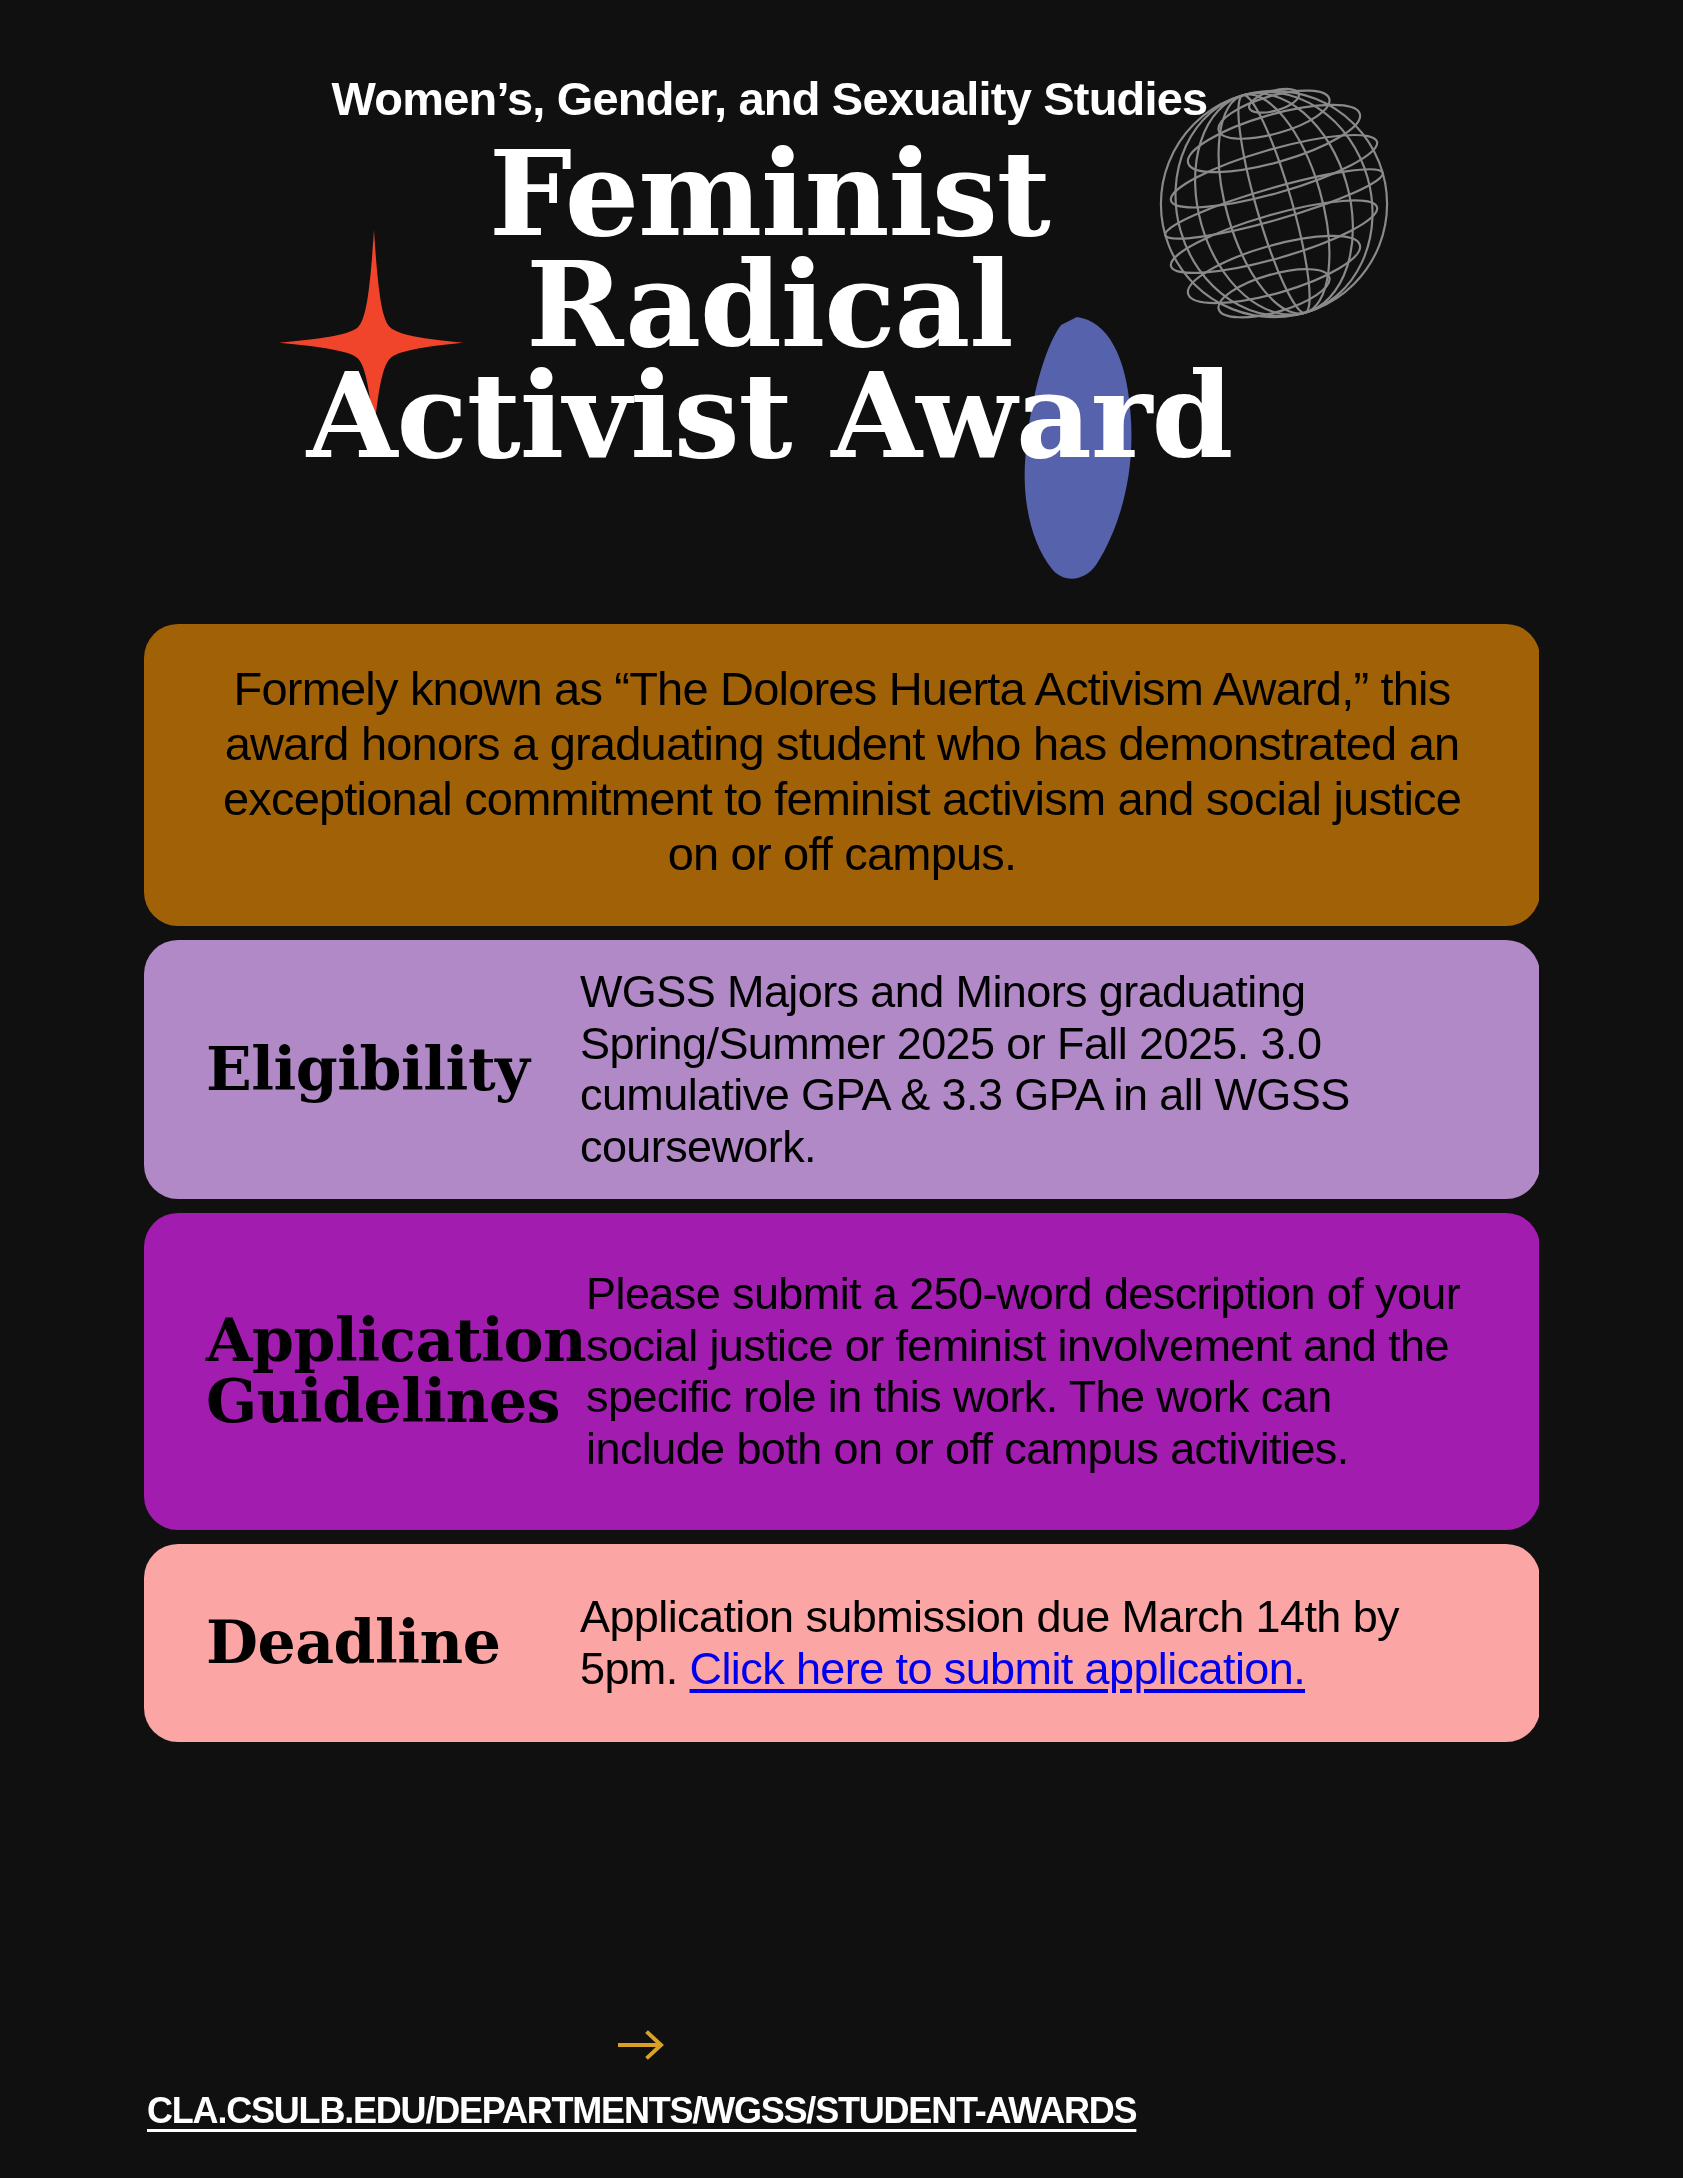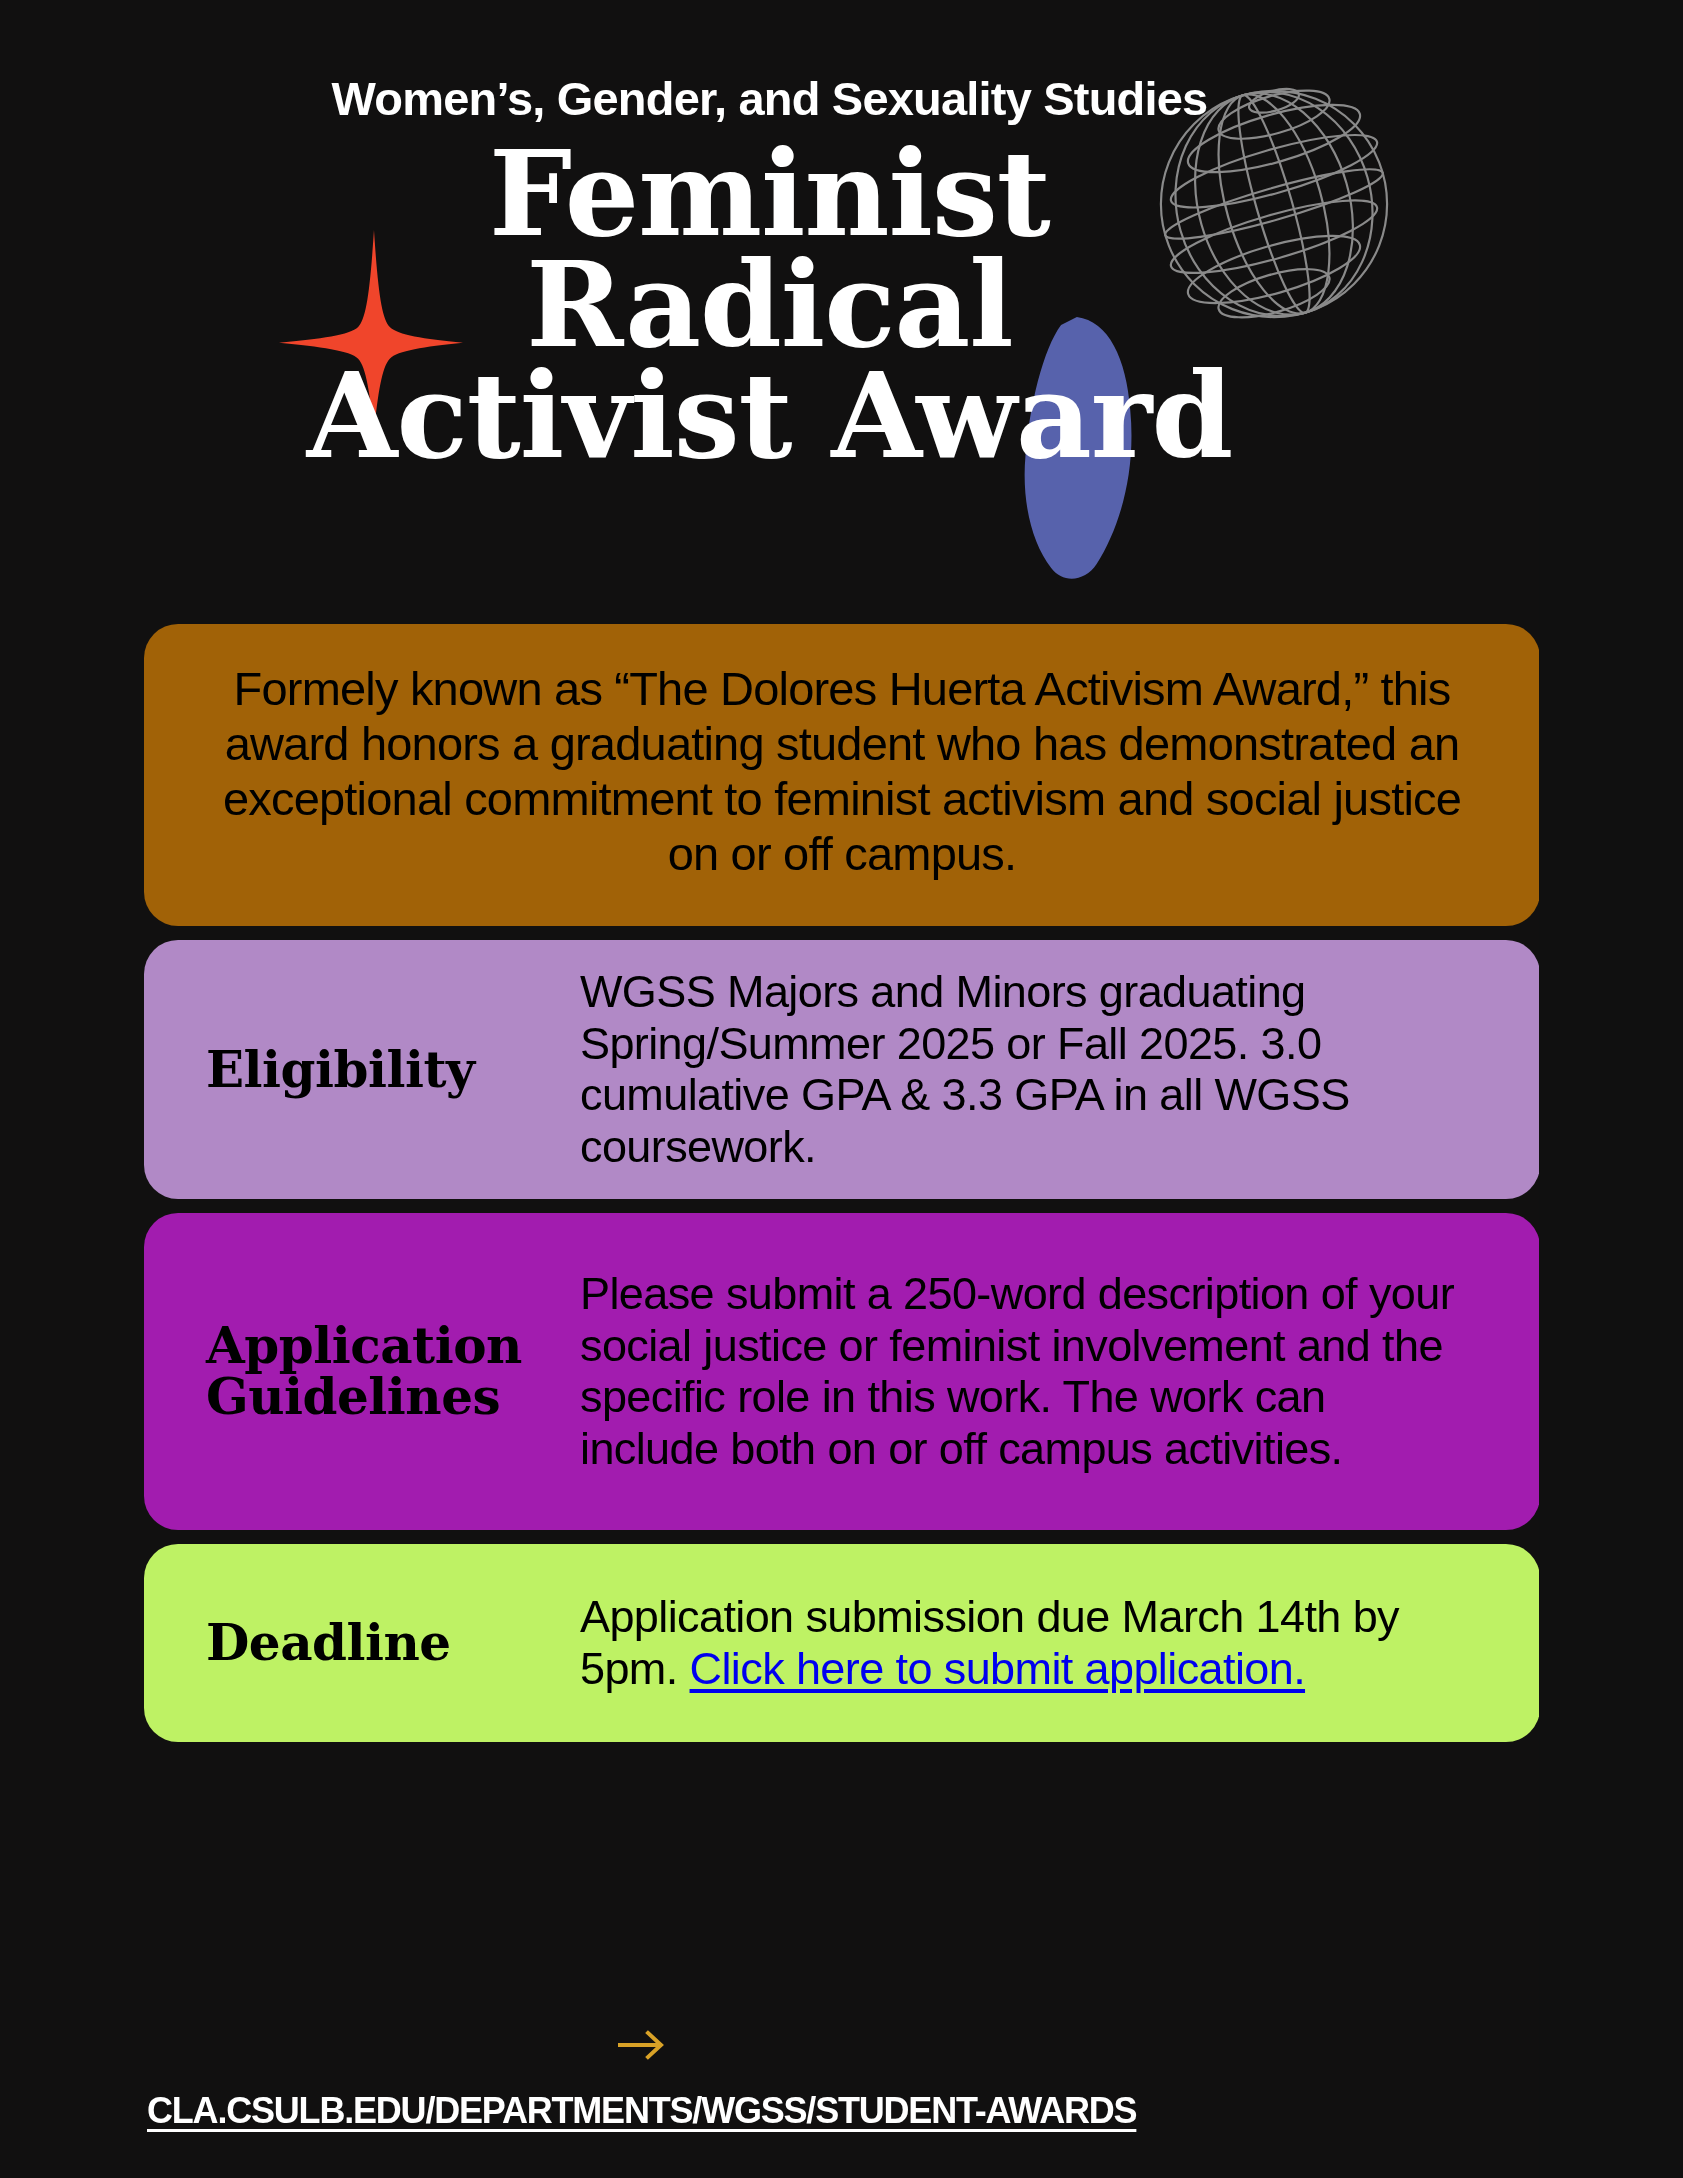--- a/index.html
+++ b/index.html
@@ -105,27 +105,27 @@
   }
 
   .card.c-intro {
     background: #a16207;
     padding: 38px 51px 44px 51px;
     display: block;
     min-height: 248px;
   }
   .card.c-elig   { background: #B189C6; min-height: 238px; padding: 26px 40px; }
   .card.c-guide  { background: #a21caf; min-height: 317px; padding: 26px 40px; }
-  .card.c-dead   { background: #bef264; min-height: 198px; padding: 20px 40px; }
+  .card.c-dead   { background: #fca5a5; min-height: 198px; padding: 20px 40px; }
 
   .card-label {
     flex: 0 0 396px;
     font-family: "DejaVu Serif", serif;
     font-weight: 700;
-    font-size: 50px;
+    font-size: 60px;
     line-height: 1.02;
     letter-spacing: -0.5px;
     padding-left: 22px;
     box-sizing: border-box;
   }
 
   .card-body {
     flex: 1 1 auto;
     font-family: "Liberation Sans", sans-serif;
     font-size: 45px;

